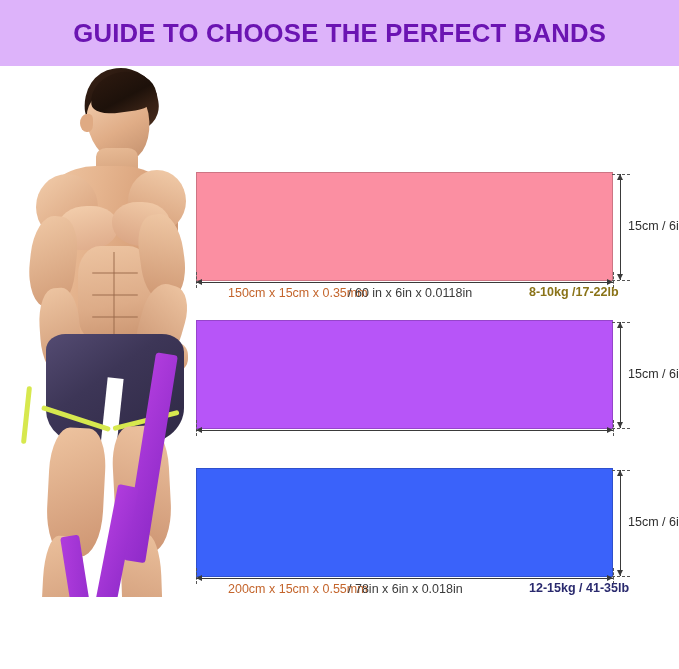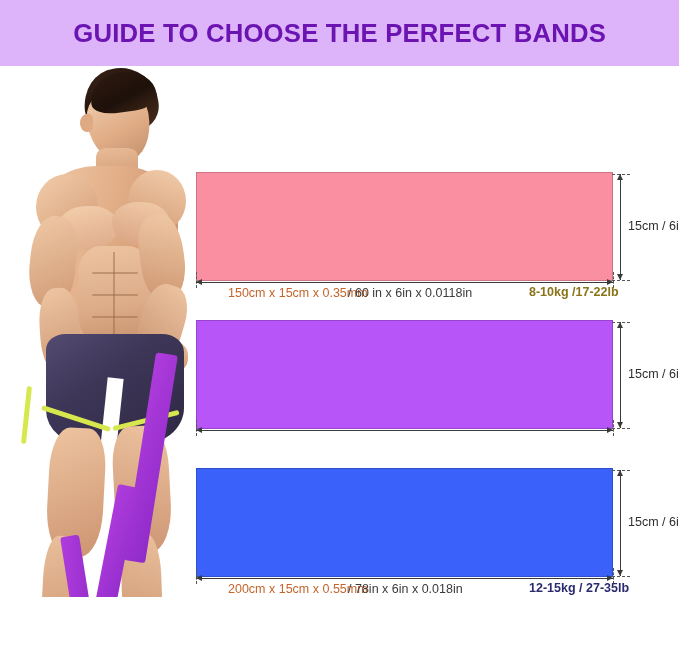--- a/index.html
+++ b/index.html
@@ -453,20 +453,20 @@
   <div class="vdim" id="vdim-2"></div>
   <div class="vdim-label" id="vdim-label-2">15cm / 6in</div>
 
   <div class="band-rect" id="band-rect-3"></div>
   <div class="ext-tick" style="left:196px; top:568px;"></div>
   <div class="ext-tick" style="left:613px; top:568px;"></div>
   <div class="hdim" id="hdim-3"></div>
   <div class="row-labels" id="row-labels-3">
     <span class="lbl-metric">200cm x 15cm x  0.55mm</span>
     <span class="lbl-imperial">/ 78in x 6in x  0.018in</span>
-    <span class="lbl-weight" id="lbl-weight-3">12-15kg / 27-35lb</span>
+    <span class="lbl-weight" id="lbl-weight-3">12-15kg / 41-35lb</span>
   </div>
   <div class="vdim-tick" style="top:470px;"></div>
   <div class="vdim-tick" style="top:576px;"></div>
   <div class="vdim" id="vdim-3"></div>
   <div class="vdim-label" id="vdim-label-3">15cm / 6in</div>
 
 </div>
 
 </body></html>

